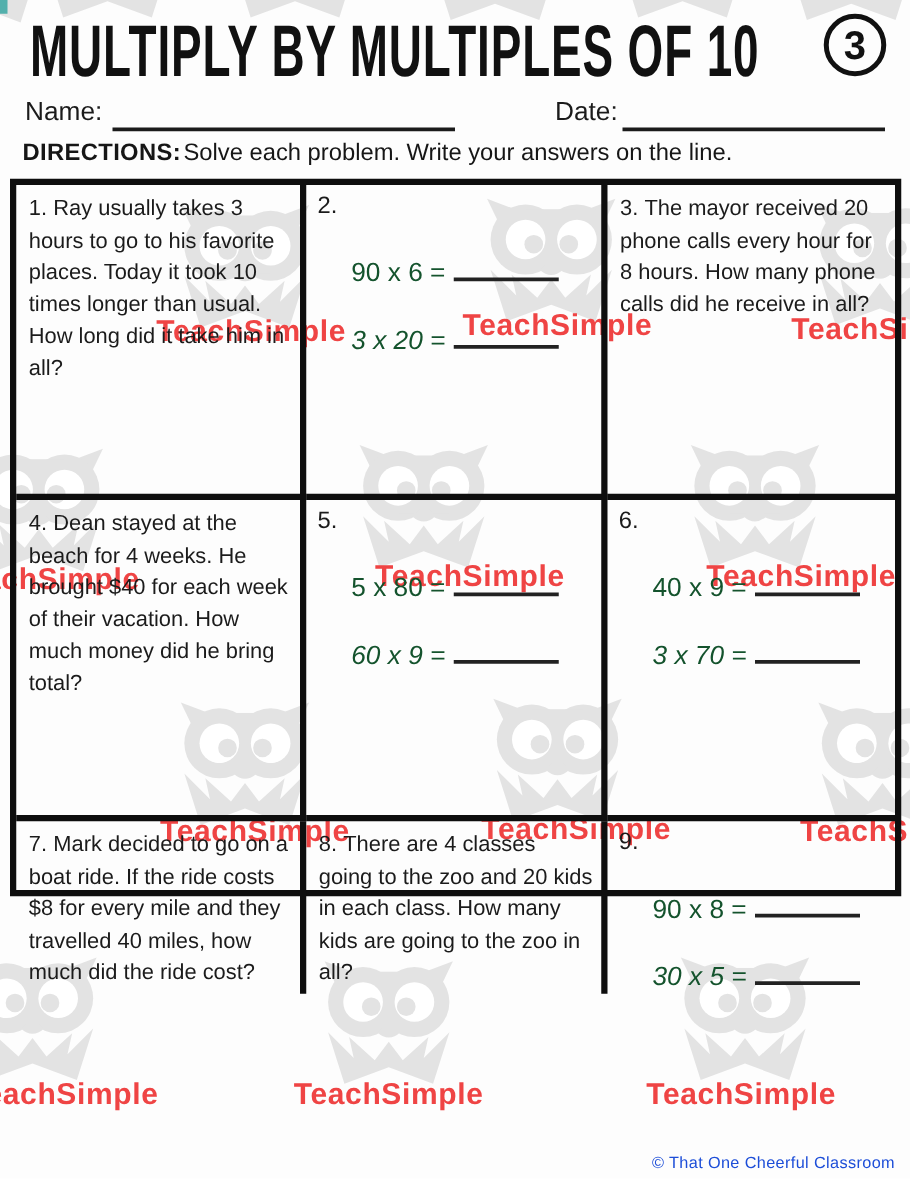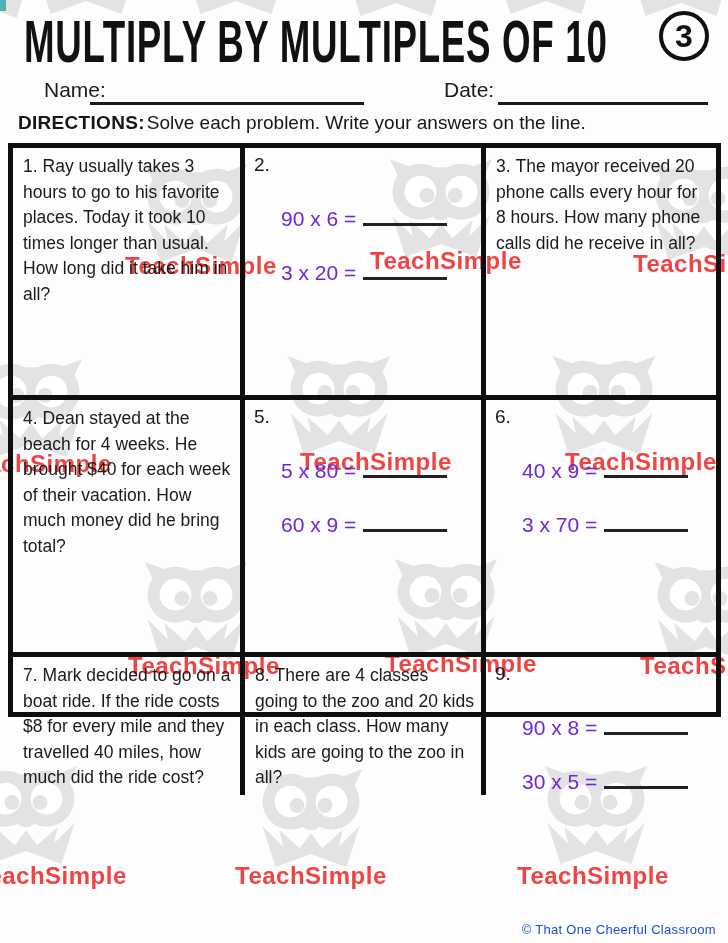--- a/index.html
+++ b/index.html
@@ -24,42 +24,42 @@
     letter-spacing:1px;white-space:nowrap;transform:scale(0.68,1.08);
     transform-origin:left top;color:#111;
   }
   .badge{
     position:absolute;left:659px;top:11px;width:50px;height:50px;
     border:4px solid #111;border-radius:50%;box-sizing:border-box;
     display:flex;align-items:center;justify-content:center;
     font-size:32px;font-weight:bold;color:#111;
   }
   .label{position:absolute;font-size:21px;color:#1b1b1b;}
-  .name-label{left:20px;top:78px;margin-left:24px;}
+  .name-label{left:20px;top:78px;}
   .date-label{left:444px;top:78px;}
   .write-line{position:absolute;border-bottom:3px solid #1b1b1b;height:24px;top:78px;}
   .name-line{left:90px;width:274px;}
   .date-line{left:498px;width:210px;}
   .directions{position:absolute;left:18px;top:112px;font-size:19px;white-space:nowrap;color:#161616;}
   .directions .dir-label{font-weight:bold;margin-right:2px;letter-spacing:0.3px;}
   
   .grid{
     position:absolute;left:8px;top:143px;width:713px;height:574px;
     box-sizing:border-box;border:5px solid #0e0e0e;
     display:grid;grid-template-columns:232px 241px auto;
     grid-template-rows:252px 257px auto;
   }
   .cell{box-sizing:border-box;position:relative;background:transparent;}
   .cell.br{border-right:5px solid #0e0e0e;}
   .cell.bb{border-bottom:5px solid #0e0e0e;}
   .word{padding:6px 6px 0 10px;font-size:17.5px;line-height:25.5px;color:#1b1b1b;}
   .word .num{margin-right:5px;}
   .cellnum{margin:4px 0 0 9px;font-size:19px;line-height:26px;color:#1b1b1b;}
-  .eq{margin:28px 0 0 36px;font-size:21px;line-height:26px;white-space:nowrap;color:#6d28d9;}
-  .eq + .eq{}
+  .eq{margin:28px 0 0 36px;font-size:21px;line-height:26px;white-space:nowrap;color:#14532d;}
+  .eq + .eq{font-style:italic;}
   .blank{
     display:inline-block;width:84px;height:16px;margin-left:7px;
     border-bottom:3px solid #222;vertical-align:baseline;
   }
   
   .footer{
     position:absolute;right:12px;top:922px;font-size:13px;color:#1d4ed8;
     letter-spacing:0.3px;
   }
 </style>

